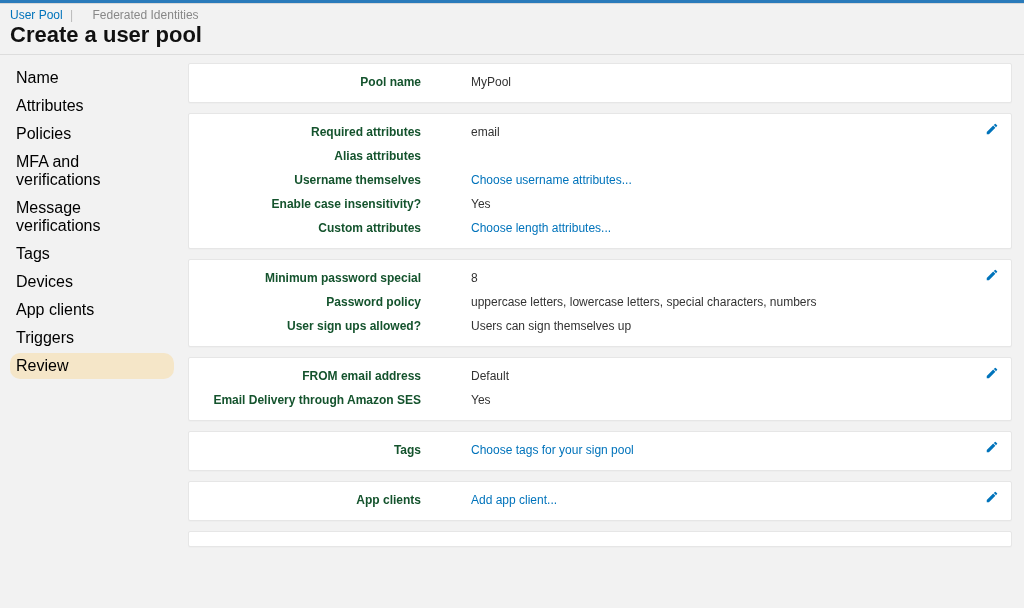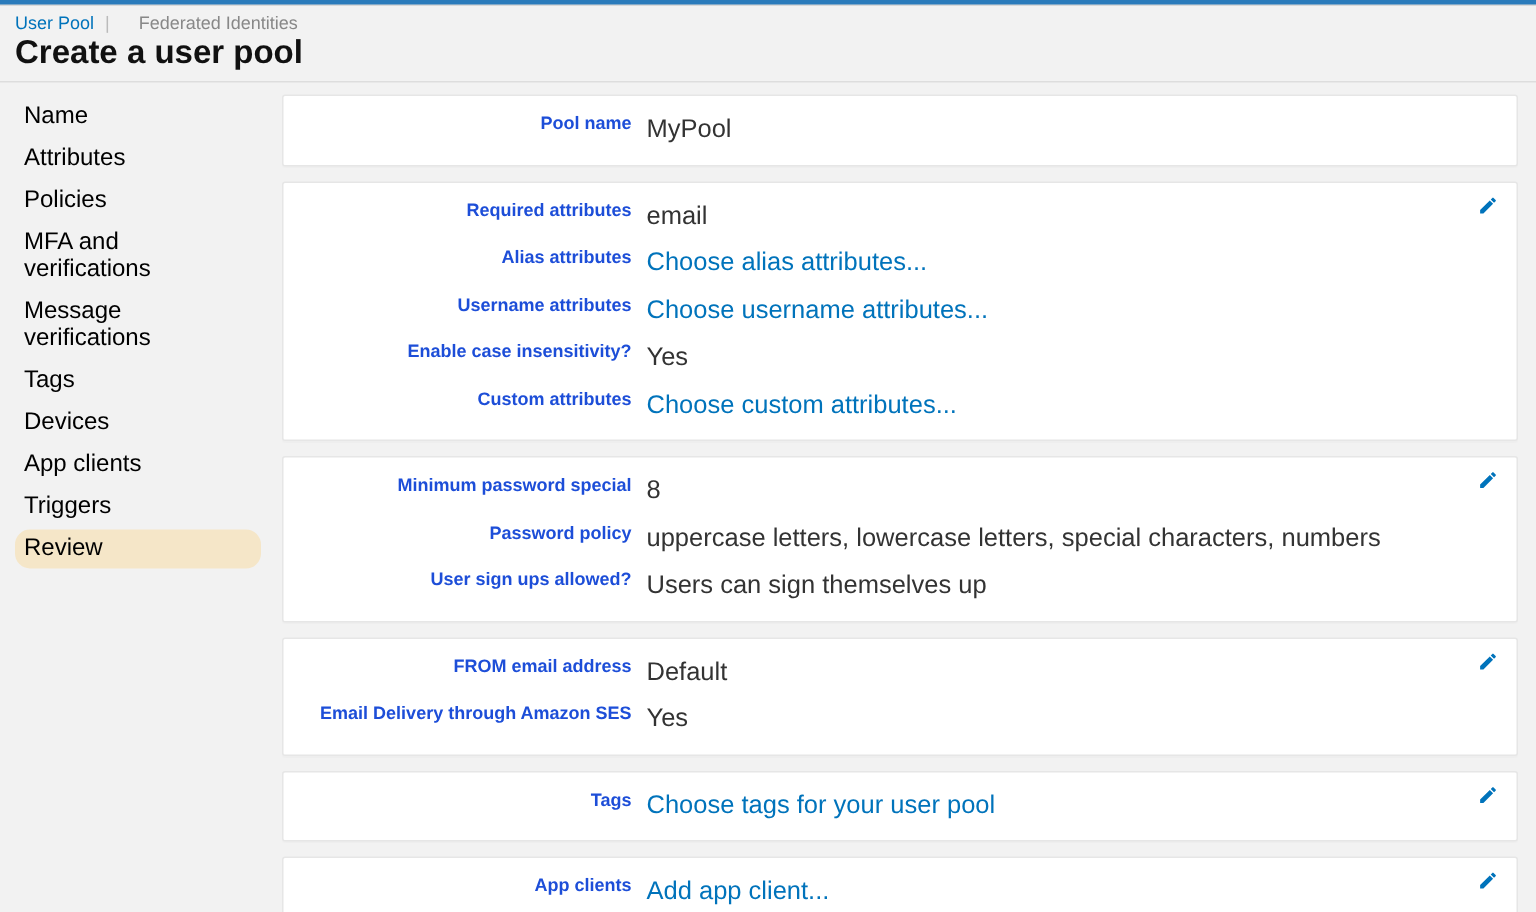--- a/index.html
+++ b/index.html
@@ -13,22 +13,22 @@
   .title { font-size: 22px; font-weight: bold; padding: 0 26px 6px 10px; color: #111; }
   .hr { border-bottom: 1px solid #ddd; margin: 0 0 4px 0; }
 
   .layout { display: flex; }
   .sidebar { width: 180px; padding: 6px 6px 6px 10px; }
   .side-item { padding: 4px 6px; font-size: 16px; color: #000000; cursor: pointer; margin-bottom: 2px; }
   .side-item.active { background: #f5e6c8; border-radius: 10px; }
   .main { flex: 1; padding: 4px 12px 8px 8px; }
   .card { background: #fff; border: 1px solid #e6e6e6; border-radius: 2px; padding: 6px 12px 8px 12px; margin-bottom: 10px; position: relative; box-shadow: 0 1px 1px rgba(0,0,0,0.02);}
   .row { display: flex; align-items: flex-start; padding: 3px 0; line-height: 1.5; }
-  .row .label { width: 230px; text-align: right; font-weight: bold; color: #1d4ed8; padding-right: 10px; font-size: 12px;}
-  .row .value { flex: 1; color: #333; font-size: 17px; }
+  .row .label { width: 230px; text-align: right; font-weight: bold; color: #14532d; padding-right: 10px; font-size: 12px;}
+  .row .value { flex: 1; color: #333; font-size: 12px; margin-left: 40px; }
   .row .value a, .link { color: #0073bb; text-decoration: none; cursor: pointer; }
   .edit-icon { position: absolute; top: 8px; right: 10px; width: 16px; height: 16px; cursor: pointer; }
   .edit-icon svg { width: 14px; height: 14px; fill: #0073bb; }
 </style>
 </head>
 <body>
 
 <div class="page">
   <div class="topbar"></div>
   <div class="breadcrumb">
@@ -65,33 +65,32 @@
       <div class="card">
         <span class="edit-icon"><svg viewBox="0 0 24 24">
               <path d="M3 17.25V21h3.75l11.06-11.06-3.75-3.75L3 17.25zM20.71 7.04a1 1 0 0 0 0-1.41l-2.34-2.34a1 1 0 0 0-1.41 0l-1.83 1.83 3.75 3.75 1.83-1.83z"></path>
             </svg></span>
         <div class="row">
             <div class="label">Required attributes</div>
             <div class="value">email</div>
           </div>
         <div class="row">
             <div class="label">Alias attributes</div>
-            <div class="value"><a>Choose alias attributes...</a></div>
           </div>
         <div class="row">
-            <div class="label">Username attributes</div>
+            <div class="label">Username themselves</div>
             <div class="value"><a>Choose username attributes...</a></div>
           </div>
         <div class="row">
             <div class="label">Enable case insensitivity?</div>
             <div class="value">Yes</div>
           </div>
         <div class="row">
             <div class="label">Custom attributes</div>
-            <div class="value"><a>Choose custom attributes...</a></div>
+            <div class="value"><a>Choose length attributes...</a></div>
           </div>
       </div>
 
       <div class="card">
         <span class="edit-icon"><svg viewBox="0 0 24 24">
               <path d="M3 17.25V21h3.75l11.06-11.06-3.75-3.75L3 17.25zM20.71 7.04a1 1 0 0 0 0-1.41l-2.34-2.34a1 1 0 0 0-1.41 0l-1.83 1.83 3.75 3.75 1.83-1.83z"></path>
             </svg></span>
         <div class="row">
             <div class="label">Minimum password special</div>
             <div class="value">8</div>
@@ -120,21 +119,21 @@
           </div>
       </div>
 
 
       <div class="card">
         <span class="edit-icon"><svg viewBox="0 0 24 24">
               <path d="M3 17.25V21h3.75l11.06-11.06-3.75-3.75L3 17.25zM20.71 7.04a1 1 0 0 0 0-1.41l-2.34-2.34a1 1 0 0 0-1.41 0l-1.83 1.83 3.75 3.75 1.83-1.83z"></path>
             </svg></span>
         <div class="row">
             <div class="label">Tags</div>
-            <div class="value"><a>Choose tags for your user pool</a></div>
+            <div class="value"><a>Choose tags for your sign pool</a></div>
           </div>
       </div>
 
       <div class="card">
         <span class="edit-icon"><svg viewBox="0 0 24 24">
               <path d="M3 17.25V21h3.75l11.06-11.06-3.75-3.75L3 17.25zM20.71 7.04a1 1 0 0 0 0-1.41l-2.34-2.34a1 1 0 0 0-1.41 0l-1.83 1.83 3.75 3.75 1.83-1.83z"></path>
             </svg></span>
         <div class="row">
             <div class="label">App clients</div>
             <div class="value"><a>Add app client...</a></div>

